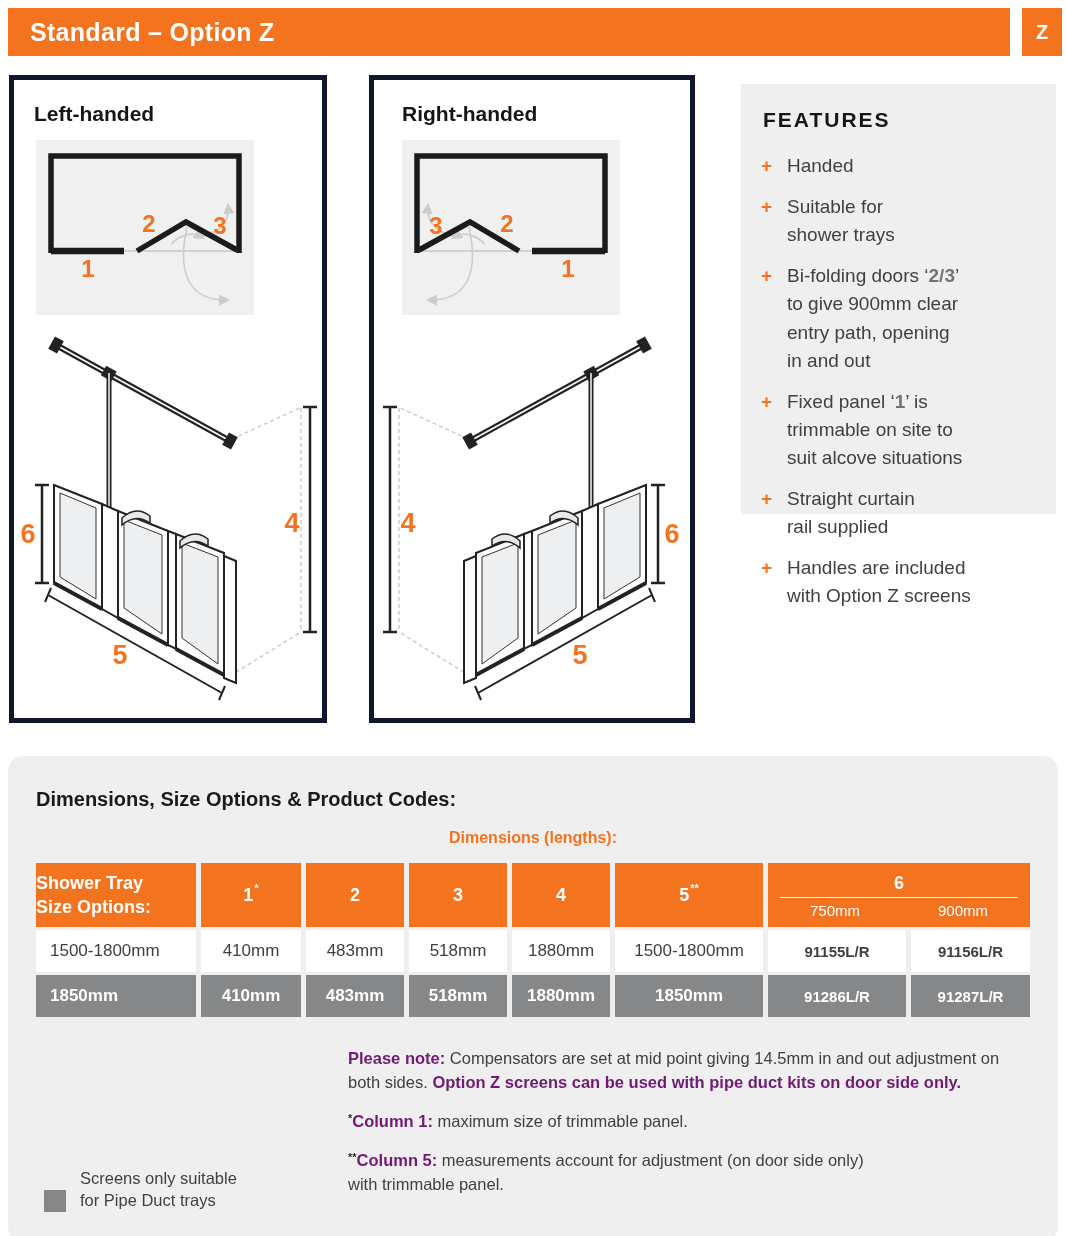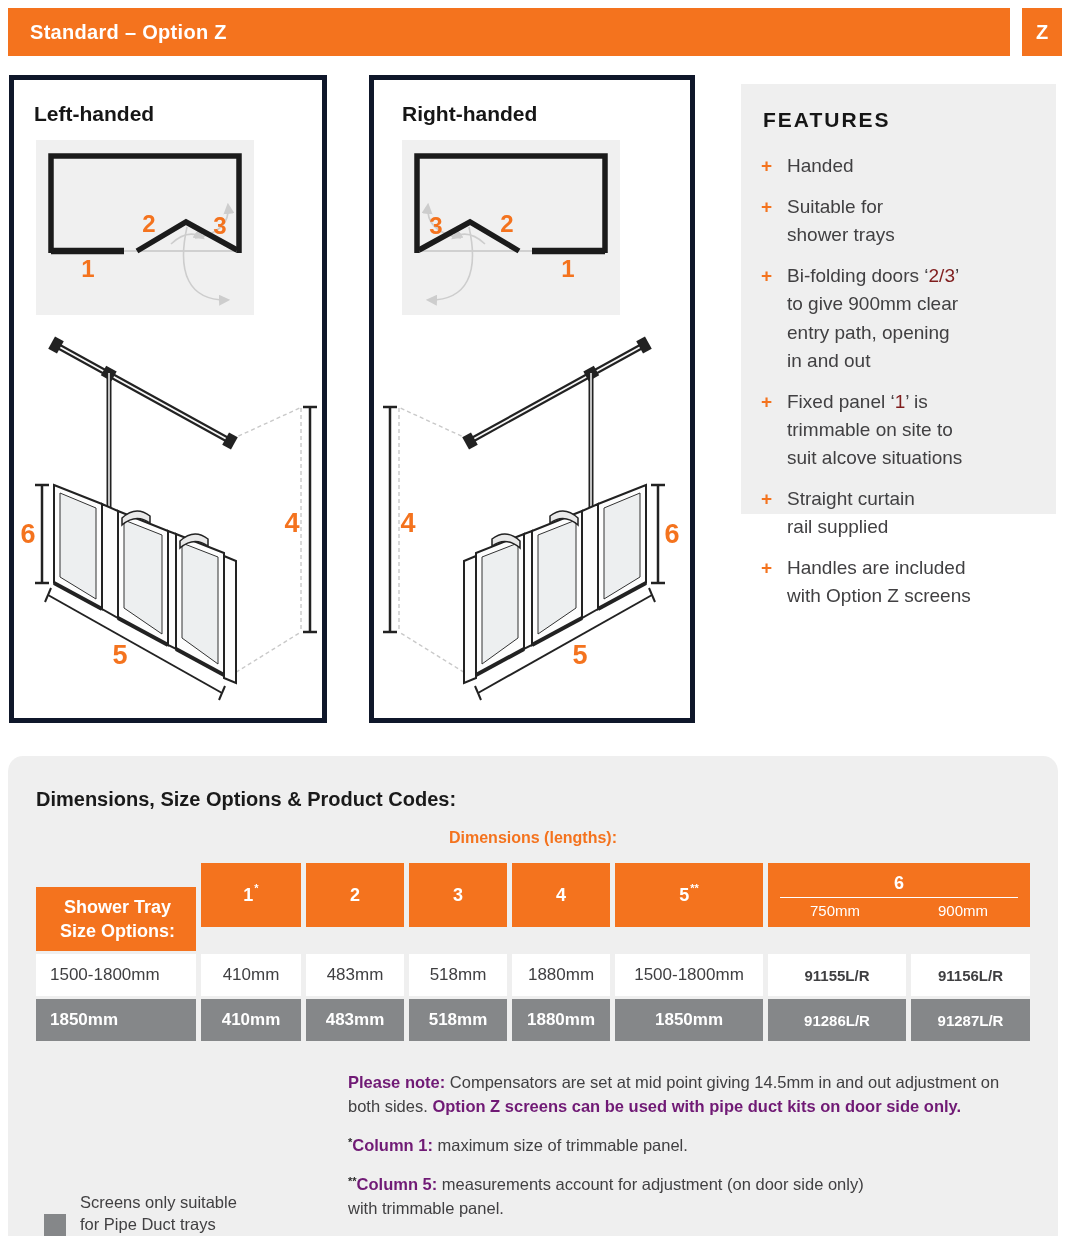--- a/index.html
+++ b/index.html
@@ -4,21 +4,21 @@
 <style>
   * { margin:0; padding:0; box-sizing:border-box; }
   html,body { background:#fff; }
   body {
     width:1066px; height:1236px; overflow:hidden; position:relative;
     font-family:"Liberation Sans", sans-serif; color:#414042;
   }
   
   .topbar-row { display:flex; margin:8px 4px 0 8px; height:48px; }
   .topbar {
-    flex:1; background:#F4731E; color:#fff; font-weight:700; font-size:20px;
+    flex:1; background:#F4731E; color:#fff; font-weight:700; font-size:25px;
     display:flex; align-items:center; padding-left:22px; letter-spacing:.3px;
   }
   .badge {
     width:40px; height:48px; margin-left:12px; background:#F4731E; color:#fff;
     font-weight:700; font-size:20px; display:flex; align-items:center; justify-content:center;
   }
   
   .cards { display:flex; align-items:flex-start; margin:19px 0 0 9px; }
   .card {
     border:5px solid #0f172a; background:#fff; height:648px; padding-top:18px;
@@ -32,32 +32,32 @@
   .isobox { width:300px; height:378px; margin:12px auto 0; }
   svg text.num { fill:#F4731E; font-weight:700; font-family:"Liberation Sans",sans-serif; }
   
   .features {
     width:315px; height:430px; background:#EFEFEF; margin:9px 0 0 46px; padding:24px 20px;
   }
   .features h2 { font-size:21px; font-weight:700; color:#161616; letter-spacing:2px; margin:0 0 20px 2px; }
   .feat { display:flex; margin-bottom:13px; font-size:19px; line-height:1.48; color:#414042; }
   .feat .plus { color:#F4731E; font-weight:700; width:26px; flex:none; }
   .feat .ftext { white-space:pre-line; }
-  .accent-bold { color:#7f1d1d; font-weight:400; }
+  .accent-bold { color:#737373; font-weight:700; }
   
   .dims {
     margin:33px 0 0 8px; width:1050px; background:#EFEFEF; padding:32px 28px 30px;border-radius:15px;
   }
   .dims h3 { font-size:20px; font-weight:700; color:#1A1A1A; margin-bottom:18px; }
   .dims .subtitle { text-align:center; color:#F4731E; font-weight:700; font-size:16px; margin-bottom:16px; }
   .table { width:994px; }
   .trow { display:grid; grid-template-columns:160px 100px 98px 98px 98px 148px 138px 1fr; column-gap:5px; margin-bottom:3px; }
   .cell { display:flex; align-items:center; justify-content:center; background:#fff; font-size:17px; color:#3F3F41; height:42px; }
   .trow.thead .cell { background:#F4731E; color:#fff; font-weight:700; height:64px; font-size:18px; }
-  .cell.h0 { justify-content:flex-start; text-align:center; padding-left:24px; font-size:16px; line-height:1.35; white-space:pre-line;margin-top:24px; }
+  .cell.h0 { justify-content:flex-start; text-align:left; padding-left:0; font-size:16px; line-height:1.35; white-space:pre-line; }
   .cell.c0 { justify-content:flex-start; padding-left:14px; }
   .cell .sup { font-size:11px; position:relative; top:-7px; margin-left:1px; }
   .cell.merged { grid-column:7 / 9; flex-direction:column; padding:8px 12px 7px; }
   .m6line { width:100%; border-top:1.5px solid #fff; margin:3px 0 4px; }
   .m6sub { width:100%; display:flex; justify-content:space-between; padding:0 30px; font-weight:400; font-size:15px;text-align:right; }
   .trow.row-dark .cell { background:#858789; color:#fff;font-weight:bold; }
   .cell.code { font-weight:700; font-size:15px; }
   
   .below { display:flex; margin-top:30px; }
   .legend { width:312px; display:flex; padding-left:8px; font-size:16.5px; line-height:1.35;align-items:flex-end; }

